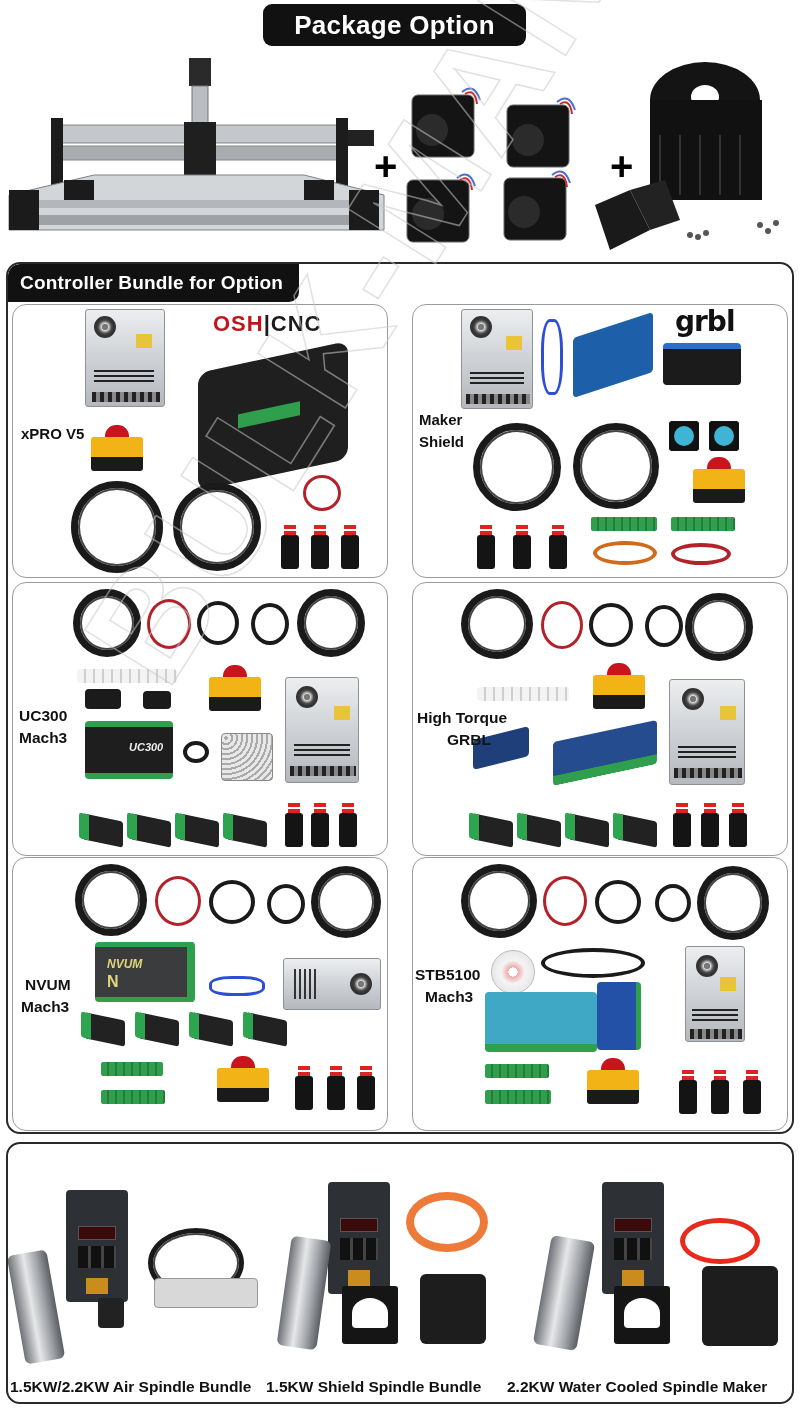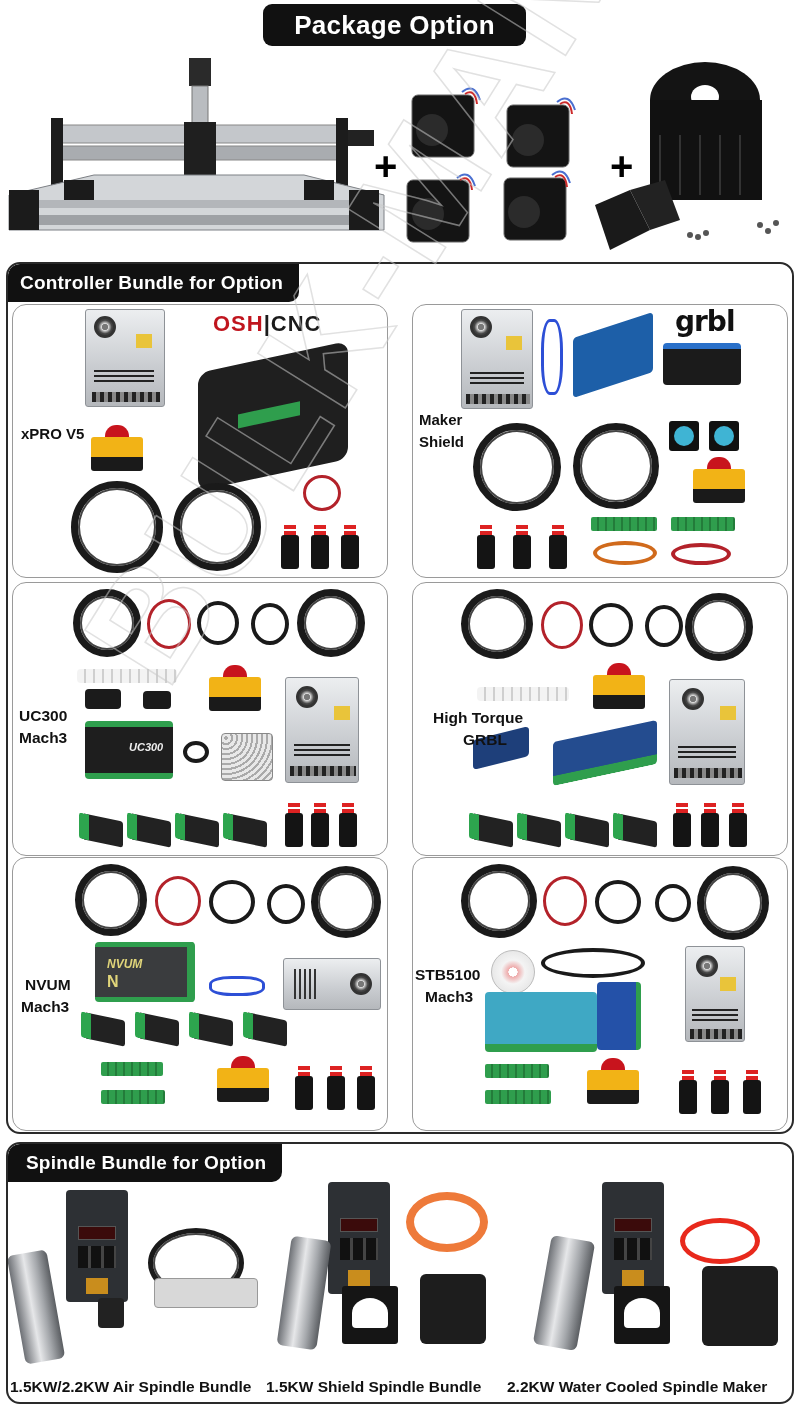--- a/index.html
+++ b/index.html
@@ -256,21 +256,21 @@
     <div class="driver" style="left:66px;top:234px;"></div>
     <div class="driver" style="left:114px;top:234px;"></div>
     <div class="driver" style="left:162px;top:234px;"></div>
     <div class="driver" style="left:210px;top:234px;"></div>
     <div class="switch" style="left:272px;top:230px;"></div>
     <div class="switch" style="left:298px;top:230px;"></div>
     <div class="switch" style="left:326px;top:230px;"></div>
   </div>
 
   <div class="card" style="left:404px;top:318px;">
-    <div class="card-label" style="left:20px;top:124px;font-size:15.5px;">
+    <div class="card-label" style="left:4px;top:124px;font-size:15.5px;">
       <div>High Torque</div>
       <div style="padding-left:30px;">GRBL</div>
     </div>
     <div class="coil" style="left:48px;top:6px;width:72px;height:70px;"></div>
     <div class="coil red" style="left:128px;top:18px;width:42px;height:48px;"></div>
     <div class="coil thin" style="left:176px;top:20px;width:44px;height:44px;"></div>
     <div class="coil thin" style="left:232px;top:22px;width:38px;height:42px;"></div>
     <div class="coil" style="left:272px;top:10px;width:68px;height:68px;"></div>
     <div class="board" style="left:64px;top:104px;width:92px;height:14px;background:repeating-linear-gradient(90deg,#f3f3f3 0 7px,#cfcfcf 7px 9px);"></div>
     <div class="estop" style="left:180px;top:80px;">
@@ -354,21 +354,20 @@
         <div class="btn"></div>
         <div class="base"></div>
       </div>
     <div class="switch" style="left:266px;top:222px;"></div>
     <div class="switch" style="left:298px;top:222px;"></div>
     <div class="switch" style="left:330px;top:222px;"></div>
   </div>
 </div>
 
 <div class="section spindle-section">
-  <div class="section-tab" style="padding-left:18px;">Spindle Bundle for Option</div>
 
   <div style="position:absolute;left:0;top:38px;width:262px;height:196px;">
     <div class="vfd" style="left:58px;top:8px;">
         <div class="disp"></div>
         <div class="keys"></div>
         <div class="sticker"></div>
       </div>
     <div class="spindle" style="left:8px;top:70px;transform:rotate(-10deg);"></div>
     <div class="coil" style="left:140px;top:46px;width:96px;height:70px;border-width:5px;"></div>
     <div class="board" style="left:146px;top:96px;width:104px;height:30px;background:#d8d8d8;border:1px solid #999;"></div>

